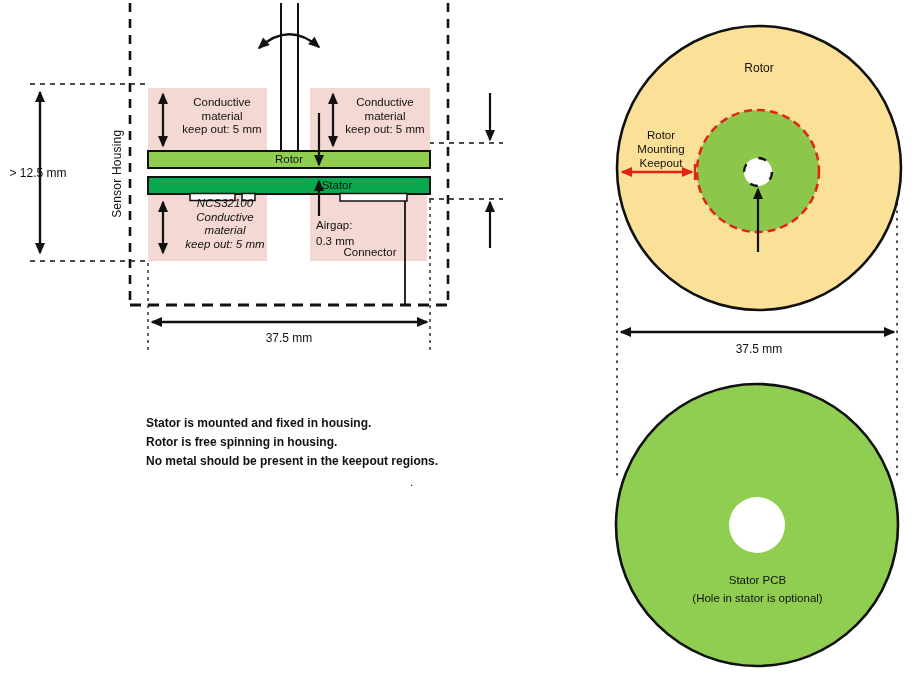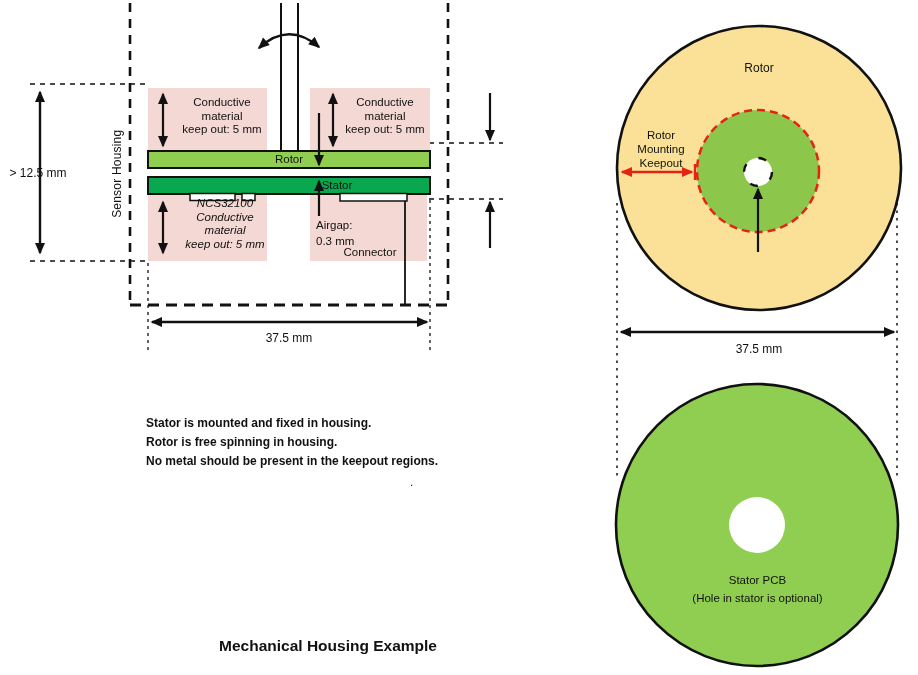--- a/index.html
+++ b/index.html
@@ -103,21 +103,20 @@
   <div class="lbl" style="left:316px;top:218px;width:70px;line-height:15.5px;">Airgap:
 0.3 mm</div>
   <div class="lbl ctr" style="left:2px;top:167px;width:72px;font-size:12px;">&gt; 12.5 mm</div>
   <div class="lbl ctr vert" style="left:58px;top:167px;width:120px;">Sensor Housing</div>
   <div class="lbl ctr" style="left:239px;top:332px;width:100px;font-size:12px;">37.5 mm</div>
 
   <div class="lbl notes" style="left:146px;top:414px;width:340px;">Stator is mounted and fixed in housing.
 Rotor is free spinning in housing.
 No metal should be present in the keepout regions.</div>
   <div class="lbl" style="left:410px;top:476px;width:10px;">.</div>
-  <div class="lbl ctr title" style="left:168px;top:639px;width:320px;">Mechanical Housing Example</div>
 
   <div class="lbl ctr" style="left:719px;top:62px;width:80px;font-size:12px;">Rotor</div>
   <div class="lbl ctr" style="left:611px;top:128px;width:100px;line-height:14px;">Rotor
 Mounting
 Keepout</div>
   <div class="lbl ctr" style="left:709px;top:343px;width:100px;font-size:12px;">37.5 mm</div>
   <div class="lbl ctr" style="left:640px;top:572px;width:235px;line-height:17.5px;">Stator PCB
 (Hole in stator is optional)</div>
 
 </div>

